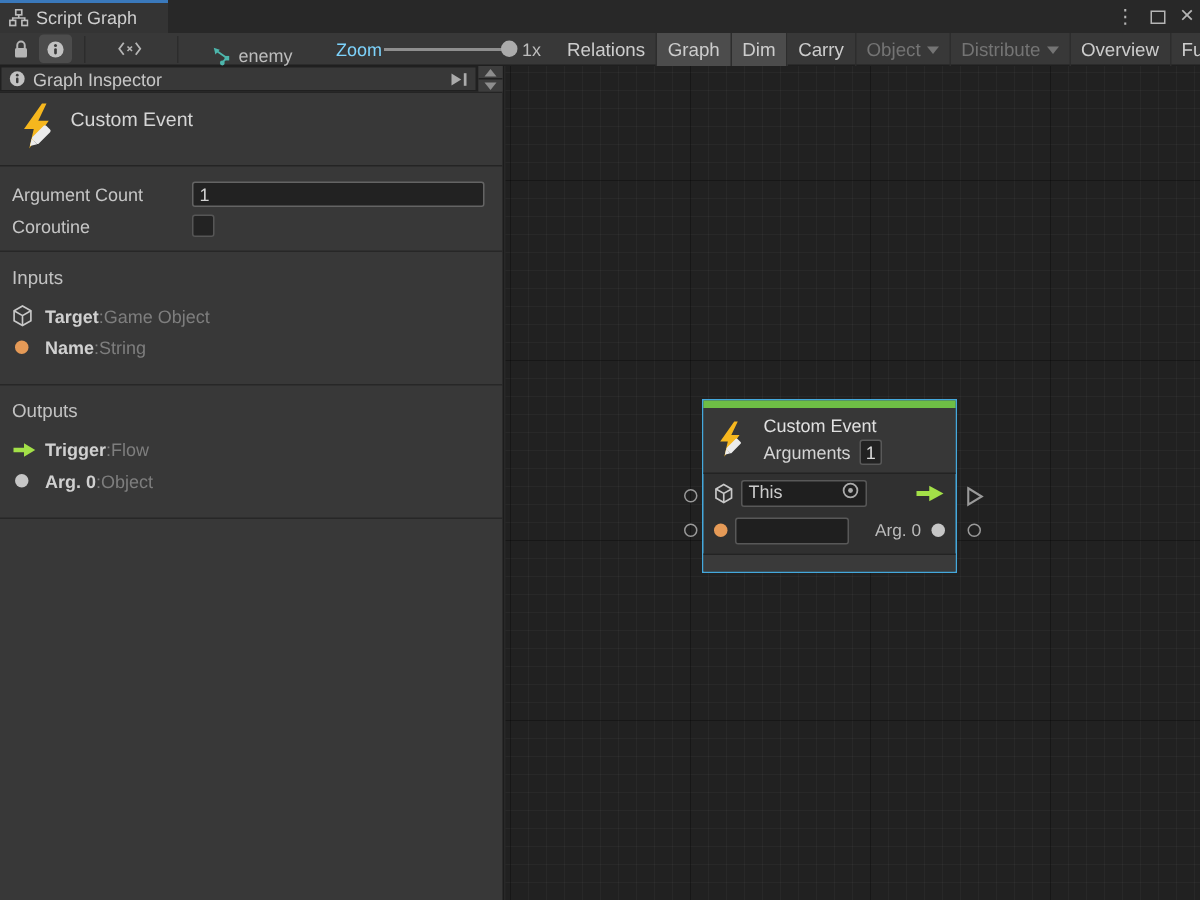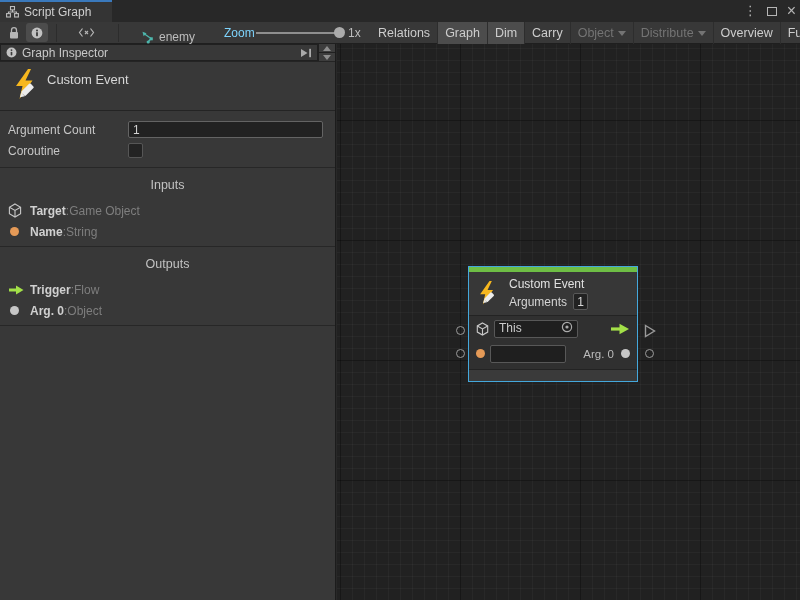--- a/index.html
+++ b/index.html
@@ -52,21 +52,21 @@
   .unit-icon { position:absolute; left:12px; top:6px; }
   .unit-title { position:absolute; left:47px; top:10px; font-size:13px; color:#d6d6d6; }
 
   .fields { padding:8px 0 6px 0; border-bottom:1px solid #272727; }
   .field-row { height:21px; display:flex; align-items:center; padding:0 12px 0 8px; }
   .field-label { width:120px; color:#c6c6c6; }
   .text-input { flex:1; height:17px; background:#222222; border:1px solid #646464; color:#d2d2d2;
                 font-family:"Liberation Sans",sans-serif; font-size:12px; padding:0 4px; border-radius:2px; }
   .checkbox { width:15px; height:15px; background:#232323; border:1px solid #565656; border-radius:2px; }
 
-  .section { border-bottom:1px solid #272727; padding-bottom:4px;text-align:center; }
+  .section { border-bottom:1px solid #272727; padding-bottom:14px; }
   .section-heading { padding:10px 8px 8px 8px; color:#c2c2c2; font-size:12.5px; }
   .port-row { height:21px; display:flex; align-items:center; padding-left:8px; }
   .picon { width:22px; display:flex; align-items:center; justify-content:flex-start; }
   .pname { font-weight:bold; color:#d0d0d0; }
   .psep, .ptype { color:#7e7e7e; }
   .dot { width:9px; height:9px; border-radius:50%; display:inline-block; }
   .dot-orange { background:var(--string-orange,#e59a57); }
   .dot-white { background:#c6c6c6; }
   .arrow-wrap { color:var(--flow-green,#a3e048); display:flex; align-items:center; }
 

